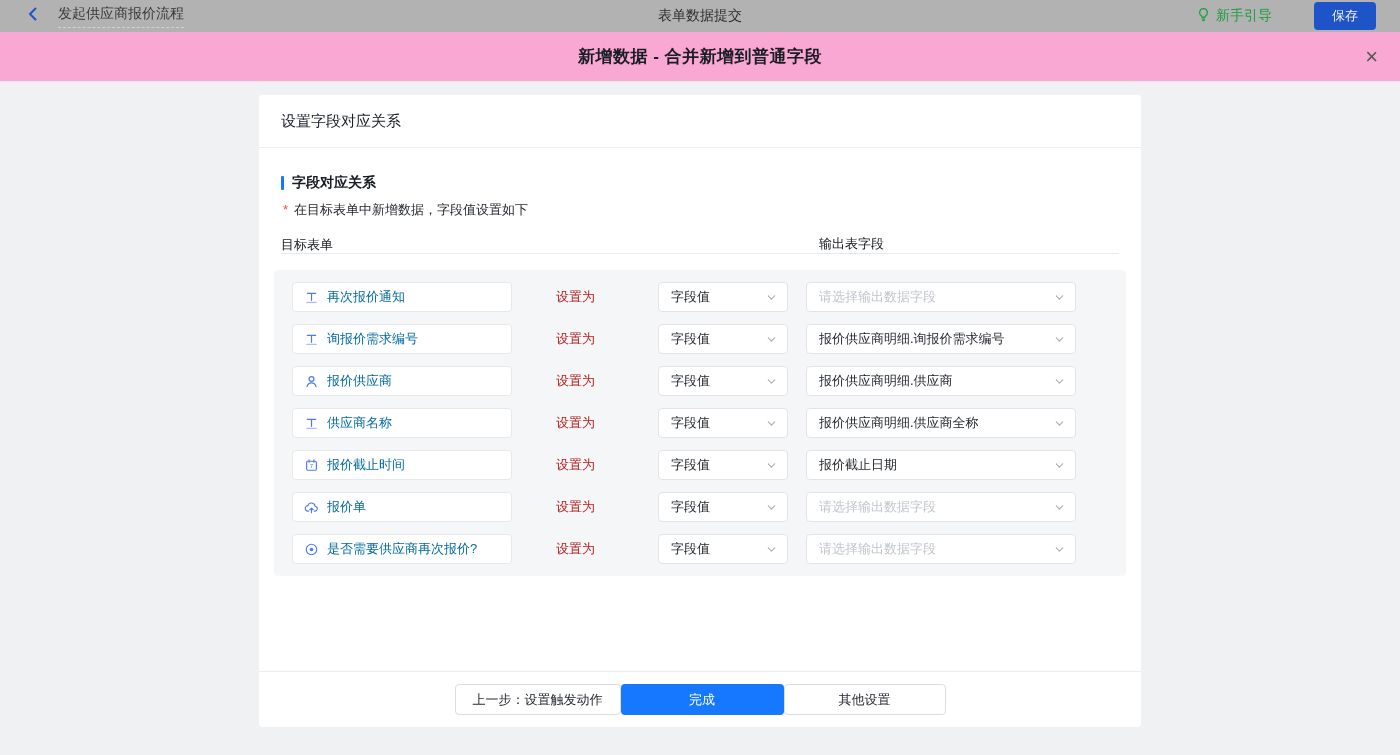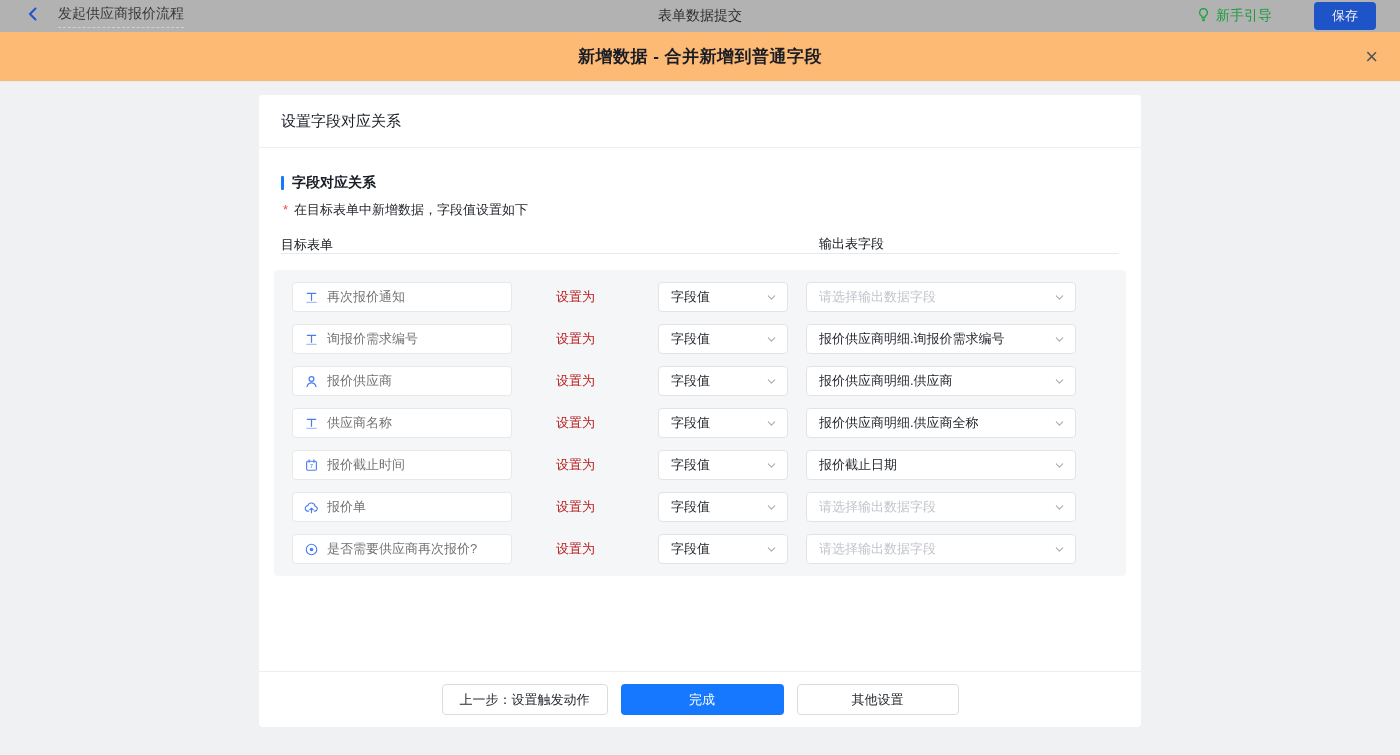--- a/index.html
+++ b/index.html
@@ -8,21 +8,21 @@
   
   .topbar { height:32px; background:#b2b2b2; display:flex; align-items:center; padding:0 24px; position:relative; }
   .back-btn { display:flex; align-items:center; cursor:pointer; }
   .flow-title { margin-left:16px; font-size:14px; color:#383838; padding-bottom:4px; border-bottom:1px dashed #d2d2d2; cursor:pointer; }
   .center-title { position:absolute; left:0; right:0; text-align:center; font-size:14px; color:#2e2e2e; pointer-events:none; }
   .topbar-right { margin-left:auto; display:flex; align-items:center; z-index:1; }
   .guide { display:flex; align-items:center; gap:5px; color:#1d9e3f; font-size:14px; cursor:pointer; }
   .save-btn { margin-left:42px; width:62px; height:28px; border:none; border-radius:4px; background:#1e54c8; color:#f2f2f2; font-size:13px; cursor:pointer; font-family:inherit; }
 
   
-  .titlebar { height:50px; background:#fdba74; border-bottom:1px solid #e8eaed; position:relative; display:flex; align-items:center; justify-content:center; }
+  .titlebar { height:50px; background:#f9a8d4; border-bottom:1px solid #e8eaed; position:relative; display:flex; align-items:center; justify-content:center; }
   .modal-title { font-size:17px; font-weight:600; color:#181c25; letter-spacing:.5px; }
   .close-btn { position:absolute; right:22px; top:50%; transform:translateY(-50%); font-size:22px; line-height:1; color:#555; cursor:pointer; font-weight:300; }
 
   
   .page { height:660px; padding-top:13px; }
   .card { width:882px; height:632px; margin:0 auto; background:#fff; border-radius:4px; position:relative; }
   .card-header { height:53px; line-height:52px; padding:0 22px; font-size:15px; color:#181c25; border-bottom:1px solid #ebedf0; }
   .card-body { padding:26px 22px 0; }
 
   .section-title { display:flex; align-items:center; margin-bottom:9px; }
@@ -36,32 +36,32 @@
   .cols { position:relative; height:19px; padding-bottom:8px; border-bottom:1px solid #e7e9eb; margin-bottom:16px; }
   .cols .col-l { font-size:13px; color:#15191e; }
   .cols .col-r { position:absolute; left:538px; top:0; font-size:13px; color:#15191e; }
 
   .panel { margin:0 -7px; background:#f5f6f7; border-radius:4px; padding:12px 18px; }
   .row { display:flex; align-items:center; height:30px; margin-bottom:12px; }
   .row:last-child { margin-bottom:0; }
 
   .field-box { width:220px; height:30px; background:#fff; border:1px solid #e6e8ea; border-radius:4px; display:flex; align-items:center; padding:0 10px; }
   .ficon { width:16px; height:16px; display:flex; align-items:center; justify-content:center; margin-right:8px; flex:none; }
-  .flabel { font-size:13px; color:#737373; white-space:nowrap; }
+  .flabel { font-size:13px; color:#0369a1; white-space:nowrap; }
 
   .setas { margin-left:44px; width:40px; font-size:13px; color:#b91c1c; flex:none; }
 
   .select { height:30px; background:#fff; border:1px solid #e1e3e6; border-radius:4px; display:flex; align-items:center; padding:0 10px 0 12px; cursor:pointer; }
   .select .val { font-size:13px; color:#1f2329; white-space:nowrap; overflow:hidden; flex:1; }
   .select.placeholder .val { color:#c1c5cc; }
   .select.mode { margin-left:62px; width:130px; }
   .select.output { margin-left:18px; width:270px; }
   .chev { flex:none; margin-left:6px; display:flex; align-items:center; }
 
-  .card-footer { position:absolute; bottom:0; left:0; right:0; height:56px; border-top:1px solid #ebedf0; display:flex; align-items:center; justify-content:center; gap:13px; }
+  .card-footer { position:absolute; bottom:0; left:0; right:0; height:56px; border-top:1px solid #ebedf0; display:flex; align-items:center; justify-content:center; }
   .btn { height:31px; border-radius:4px; font-size:13px; font-family:inherit; cursor:pointer; }
   .btn.ghost { background:#fff; border:1px solid #dadce0; color:#1f2329; padding:0 17px; }
   .btn.ghost.fixed { width:162px; padding:0; }
   .btn.primary { width:163px; border:none; background:#1677ff; color:#fff; }
 </style>
 </head>
 <body>
 
 <div class="topbar">
   <span class="back-btn">

